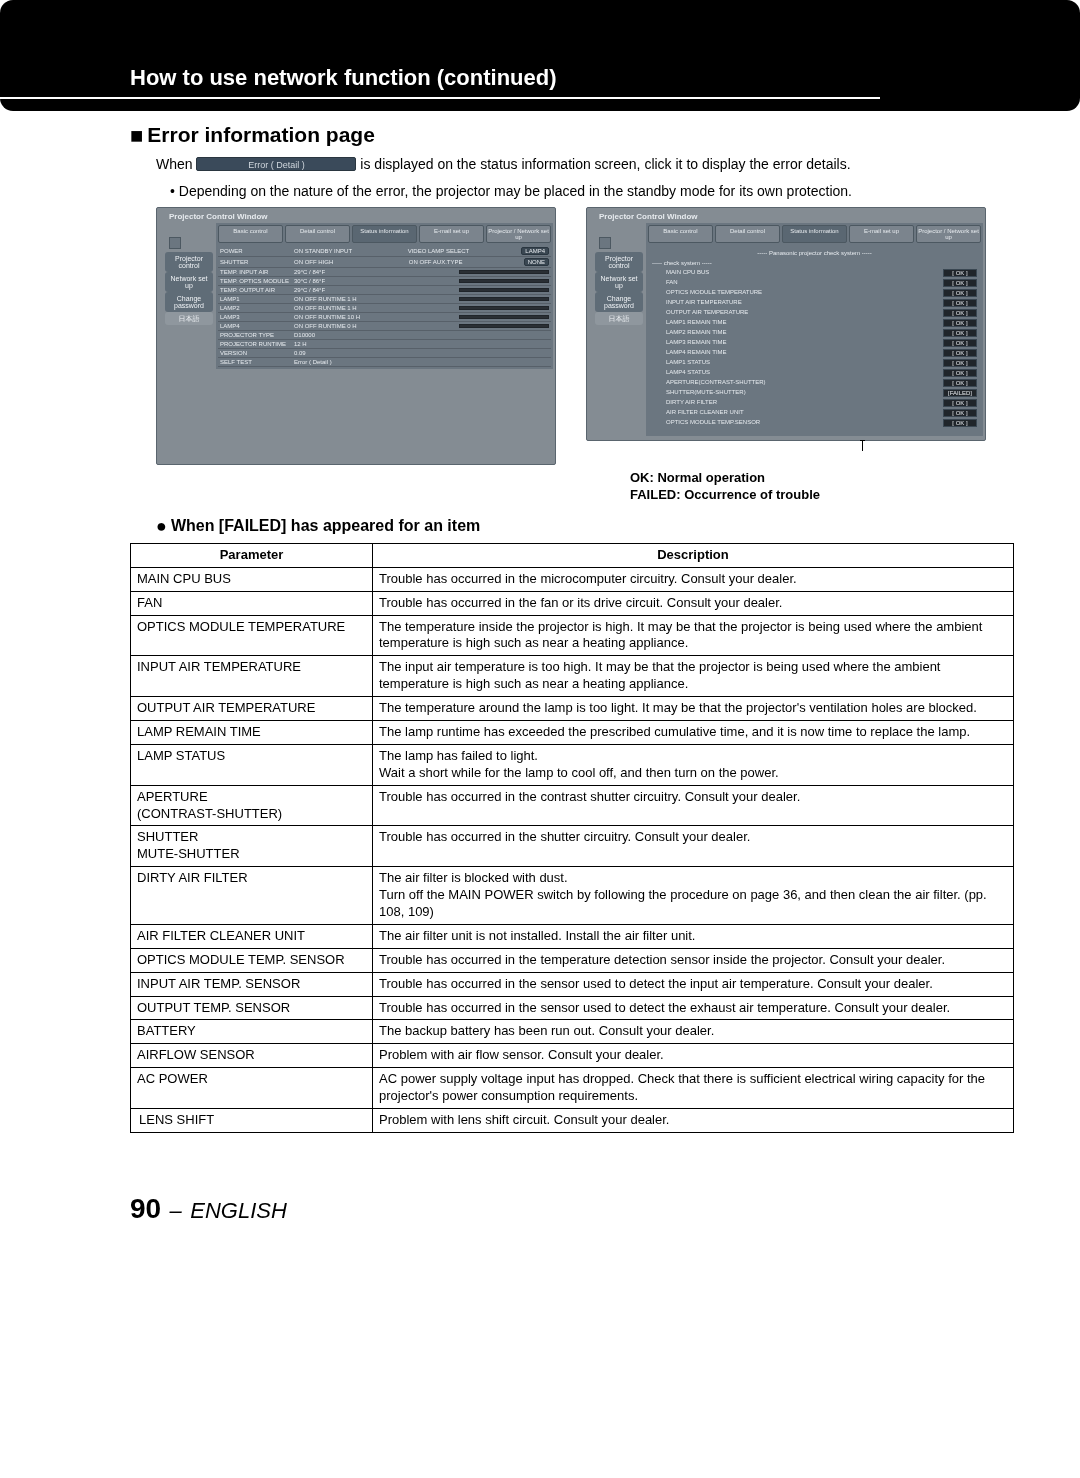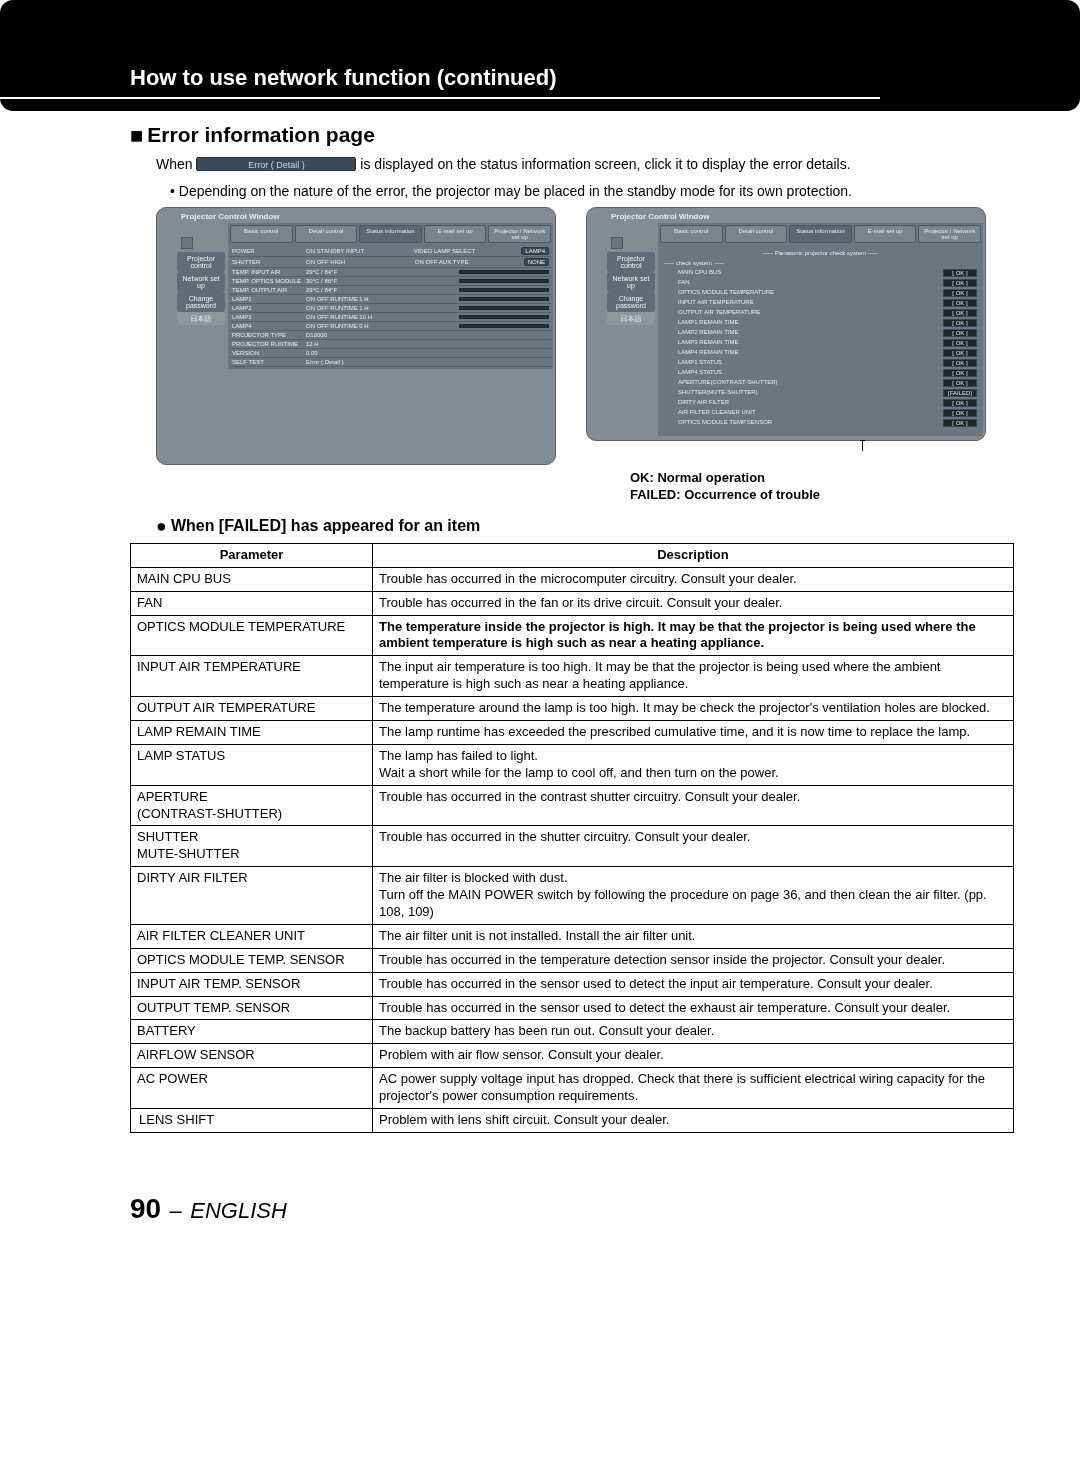--- a/index.html
+++ b/index.html
@@ -71,22 +71,22 @@
   
   .screens {
     display: flex;
     gap: 30px;
     margin: 4px 0 8px 26px;
   }
   .scr-window {
     width: 400px;
     background: #848c93;
     border: 1px solid #5a656e;
-    border-radius: 10px;
-    padding: 2px 2px 4px 20px;
+    border-radius: 2px;
+    padding: 2px 2px 4px 8px;
     font-size: 6px;
     color: #cfd6dd;
   }
   .scr-titlebar {
     font-size: 8px;
     color: #e6eaee;
     padding: 2px 4px;
     font-weight: bold;
   }
   .scr-body {
@@ -503,29 +503,29 @@
           <tr>
             <td class="param" style="white-space: pre-line;">MAIN CPU BUS</td>
             <td style="white-space: pre-line;">Trouble has occurred in the microcomputer circuitry. Consult your dealer.</td>
           </tr>
           <tr>
             <td class="param" style="white-space: pre-line;">FAN</td>
             <td style="white-space: pre-line;">Trouble has occurred in the fan or its drive circuit. Consult your dealer.</td>
           </tr>
           <tr>
             <td class="param" style="white-space: pre-line;">OPTICS MODULE TEMPERATURE</td>
-            <td style="white-space: pre-line; font-weight: bold;">The temperature inside the projector is high. It may be that the projector is being used where the ambient temperature is high such as near a heating appliance.</td>
+            <td style="white-space: pre-line;">The temperature inside the projector is high. It may be that the projector is being used where the ambient temperature is high such as near a heating appliance.</td>
           </tr>
           <tr>
             <td class="param" style="white-space: pre-line;">INPUT AIR TEMPERATURE</td>
             <td style="white-space: pre-line;">The input air temperature is too high. It may be that the projector is being used where the ambient temperature is high such as near a heating appliance.</td>
           </tr>
           <tr>
             <td class="param" style="white-space: pre-line;">OUTPUT AIR TEMPERATURE</td>
-            <td style="white-space: pre-line;">The temperature around the lamp is too high. It may be check the projector's ventilation holes are blocked.</td>
+            <td style="white-space: pre-line;">The temperature around the lamp is too light. It may be that the projector's ventilation holes are blocked.</td>
           </tr>
           <tr>
             <td class="param" style="white-space: pre-line;">LAMP REMAIN TIME</td>
             <td style="white-space: pre-line;">The lamp runtime has exceeded the prescribed cumulative time, and it is now time to replace the lamp.</td>
           </tr>
           <tr>
             <td class="param" style="white-space: pre-line;">LAMP STATUS</td>
             <td style="white-space: pre-line;">The lamp has failed to light.
 Wait a short while for the lamp to cool off, and then turn on the power.</td>
           </tr>

